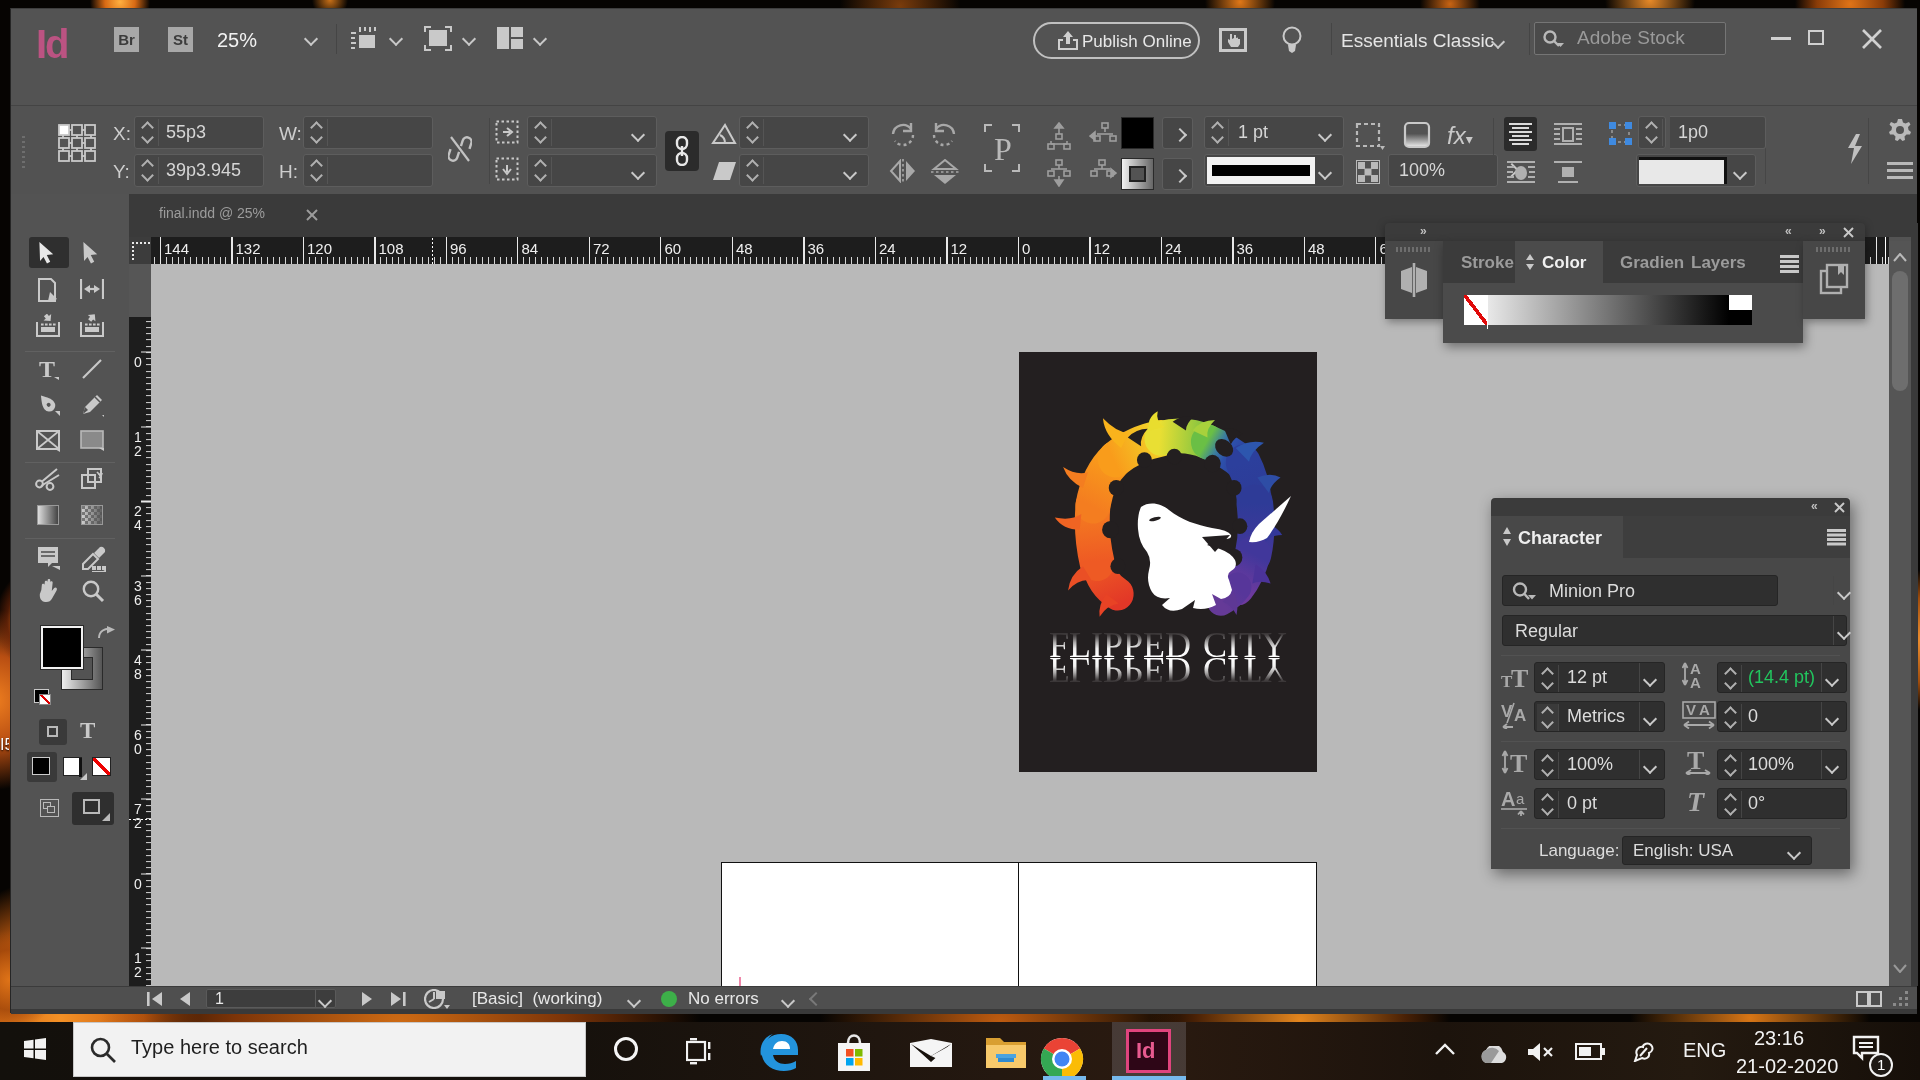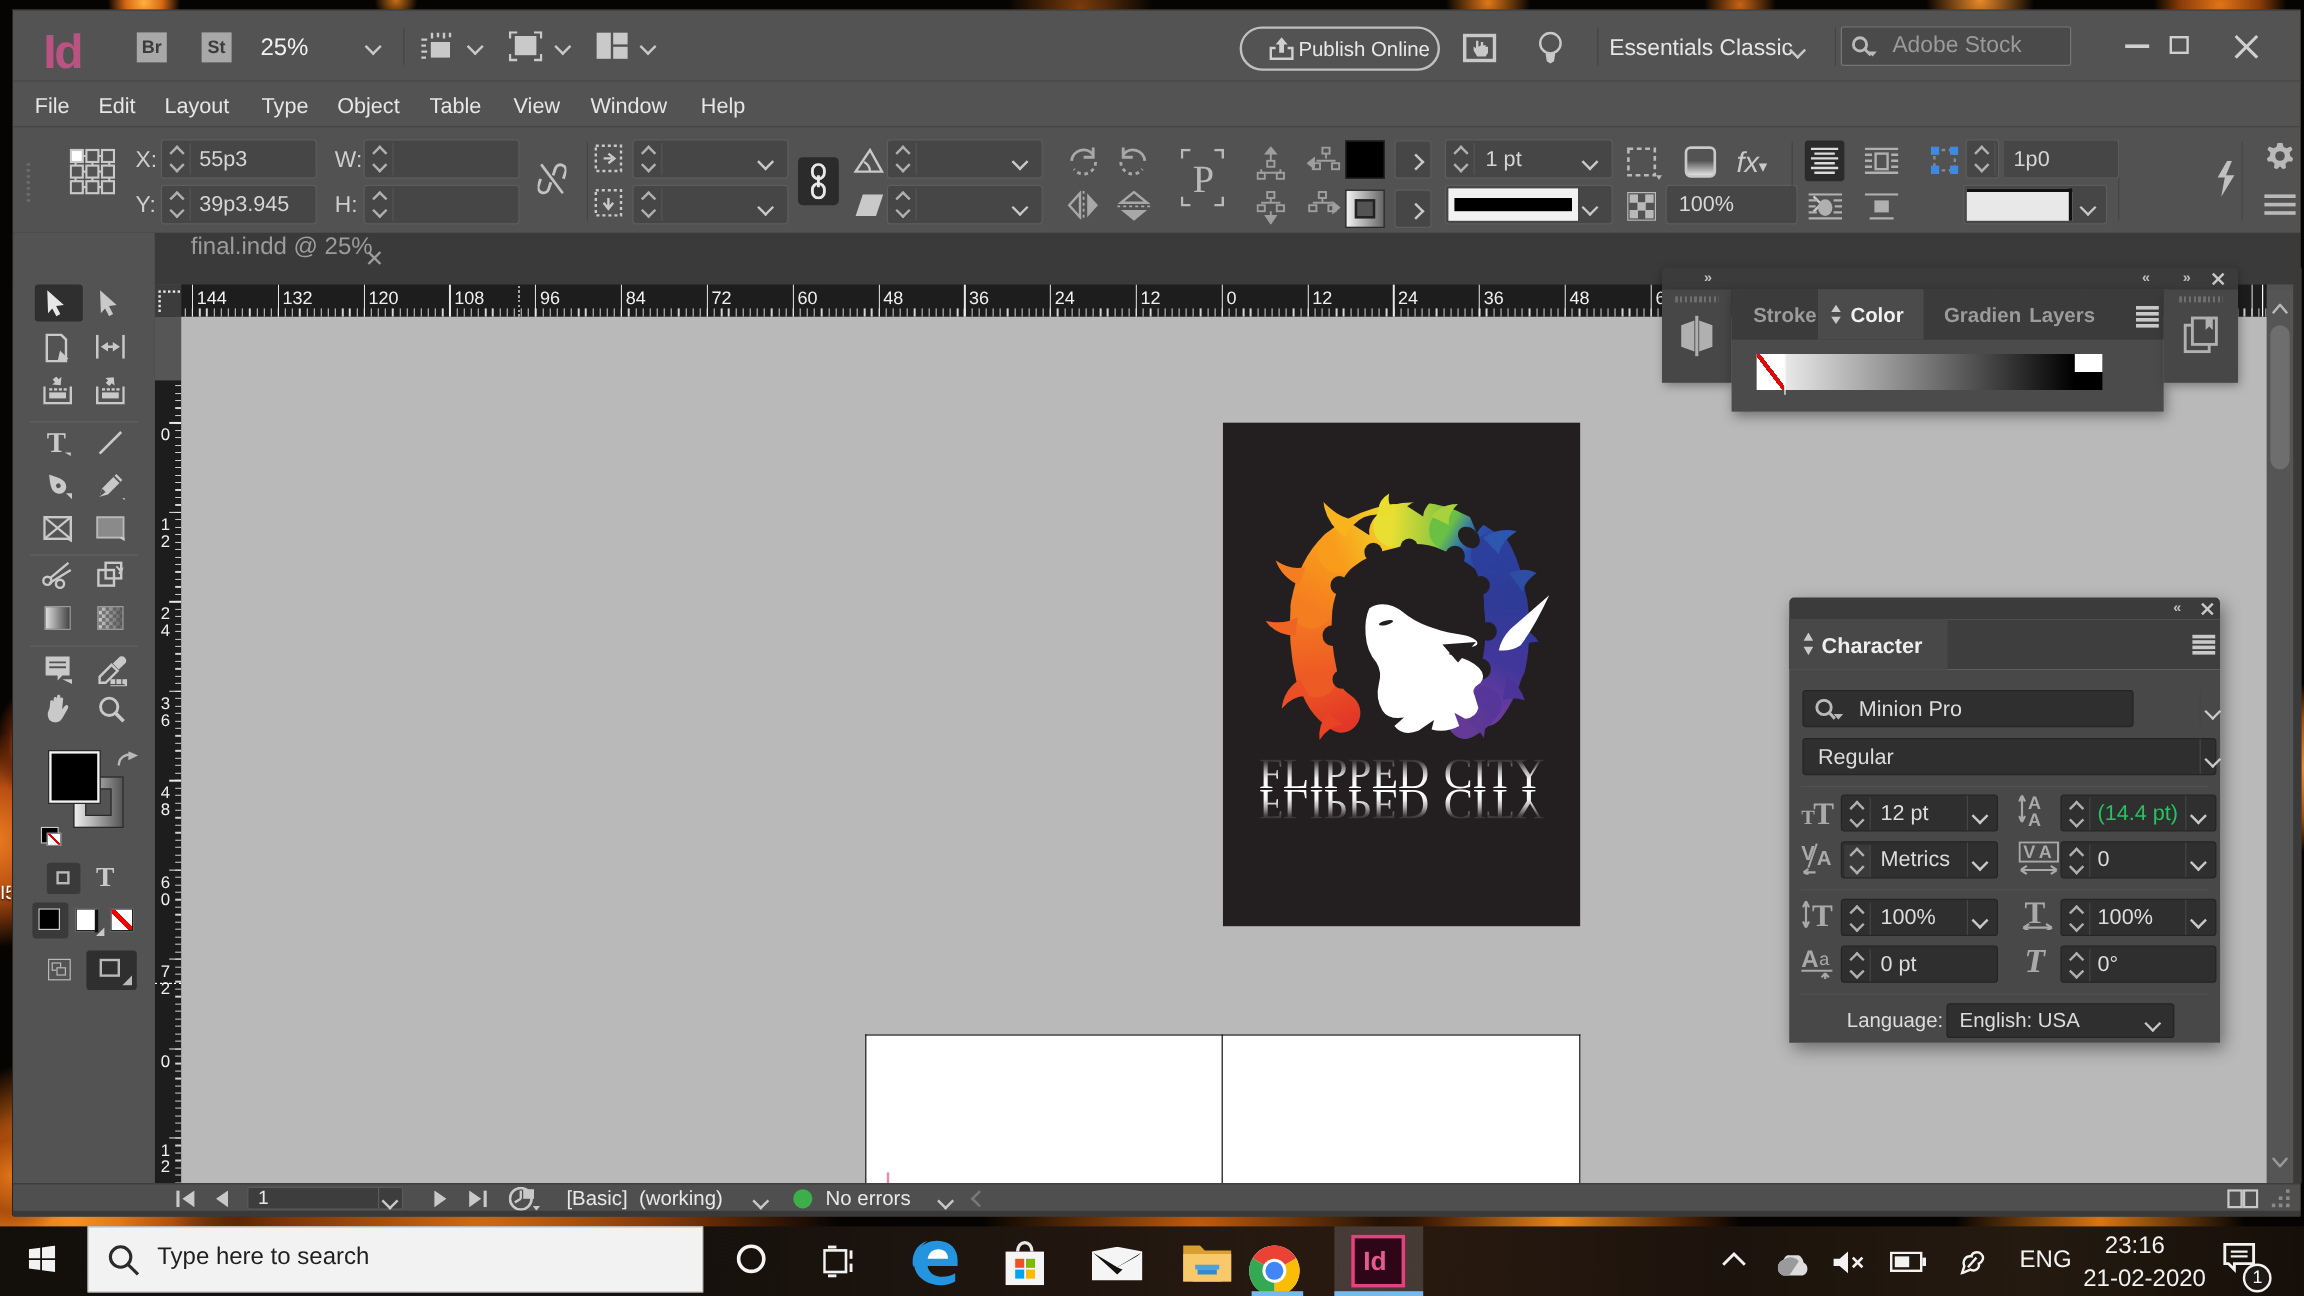--- a/index.html
+++ b/index.html
@@ -148,31 +148,20 @@
       <div class="abs" style="left:1760px; top:28px; width:20px; height:3px; background:#d0d0d0;"></div>
       <div class="abs" style="left:1797px; top:21px; width:16px; height:15px; border:2.5px solid #d0d0d0;"></div>
       <svg class="abs" style="left:1851px; top:20px;" width="20" height="20" viewBox="0 0 20 20">
         <g stroke="#d0d0d0" stroke-width="2.6">
             <line x1="1" y1="1" x2="19" y2="19"></line>
             <line x1="19" y1="1" x2="1" y2="19"></line>
           </g>
       </svg>
     </div>
 
-    <div id="menubar">
-      <span style="left:18px;">File</span>
-      <span style="left:71px;">Edit</span>
-      <span style="left:126px;">Layout</span>
-      <span style="left:207px;">Type</span>
-      <span style="left:270px;">Object</span>
-      <span style="left:347px;">Table</span>
-      <span style="left:417px;">View</span>
-      <span style="left:481px;">Window</span>
-      <span style="left:573px;">Help</span>
-    </div>
 
     <div id="ctrlbar">
       
       <svg class="abs" style="left:11px; top:30px;" width="4" height="36" viewBox="0 0 4 36">
           <g fill="#6e6e6e">
             <rect y="0" width="3" height="2"></rect>
             <rect y="5" width="3" height="2"></rect>
             <rect y="10" width="3" height="2"></rect>
             <rect y="15" width="3" height="2"></rect>
             <rect y="20" width="3" height="2"></rect>
@@ -486,21 +475,21 @@
       <svg class="abs" style="left:1878px; top:13px;" width="22" height="22" viewBox="0 0 22 22">
         <path fill="#b9b9b9" d="M11,0 L13,0 L14,3.5 L16.5,4.5 L20,3 L21.5,5.5 L19,8 L19.5,11 L22,13 L21,15.5 L17.5,15.5 L15.5,17.5 L16,21 L13.5,22 L11,19.5 L8.5,22 L6,21 L6.5,17.5 L4.5,15.5 L1,15.5 L0,13 L2.5,11 L3,8 L0.5,5.5 L2,3 L5.5,4.5 L8,3.5 L9,0 Z"></path>
         <circle cx="11" cy="11" r="4" fill="#525252"></circle>
       </svg>
       <div class="abs" style="left:1876px; top:56px; width:26px; height:3px; background:#b9b9b9; box-shadow:0 7px 0 #b9b9b9, 0 14px 0 #b9b9b9;"></div>
     </div>
 
     <div id="tabrow">
       <div class="abs" style="left:45px; top:10px; color:#b0b0b0; font-size:15px; letter-spacing:-2px;">«</div>
       <div id="tab1">
-          <span class="abs" style="left:30px; top:1px; white-space:nowrap; font-size:20px;">final.indd @ 25%</span>
+          <span class="abs" style="left:30px; top:11px; white-space:nowrap; font-size:14px;">final.indd @ 25%</span>
         <svg class="abs" style="left:176px; top:14px;" width="14" height="14" viewBox="0 0 14 14">
             <g stroke="#9c9c9c" stroke-width="2">
               <line x1="2" y1="2" x2="12" y2="12"></line>
               <line x1="12" y1="2" x2="2" y2="12"></line>
             </g>
           </svg>
       </div>
     </div>
 
     <div id="cornerbox">

